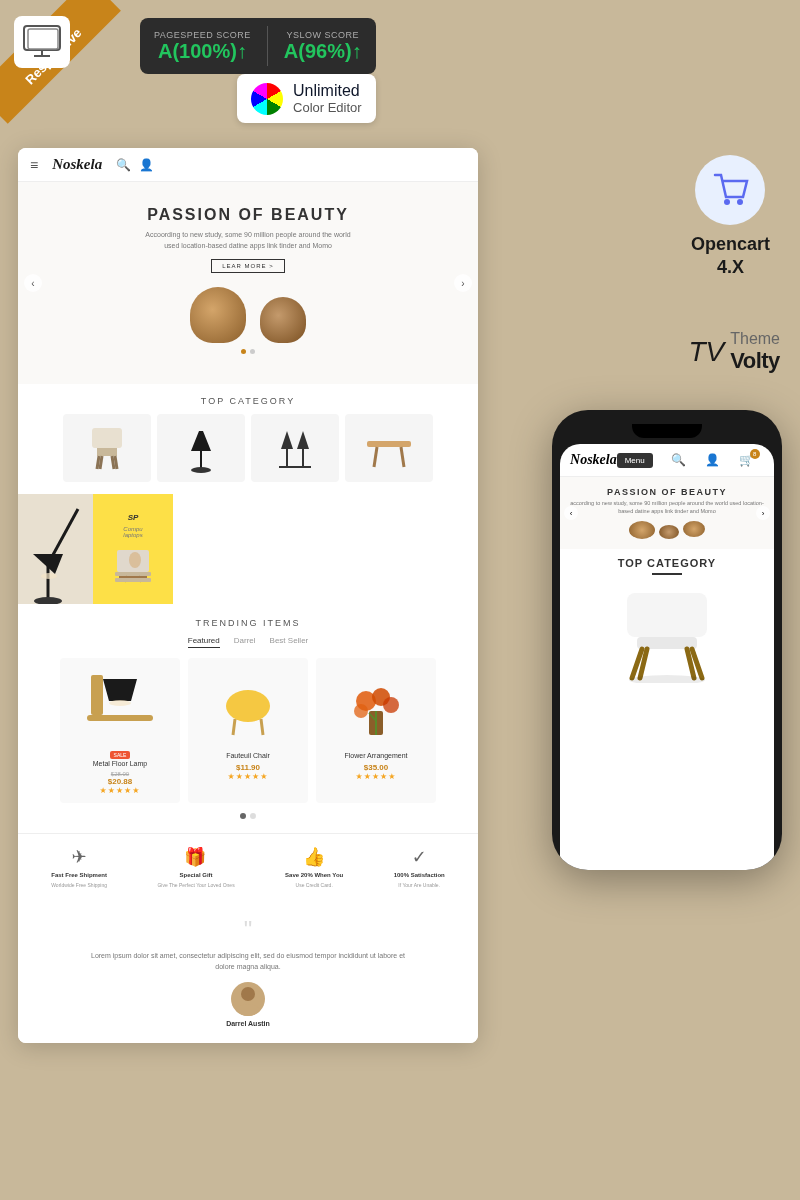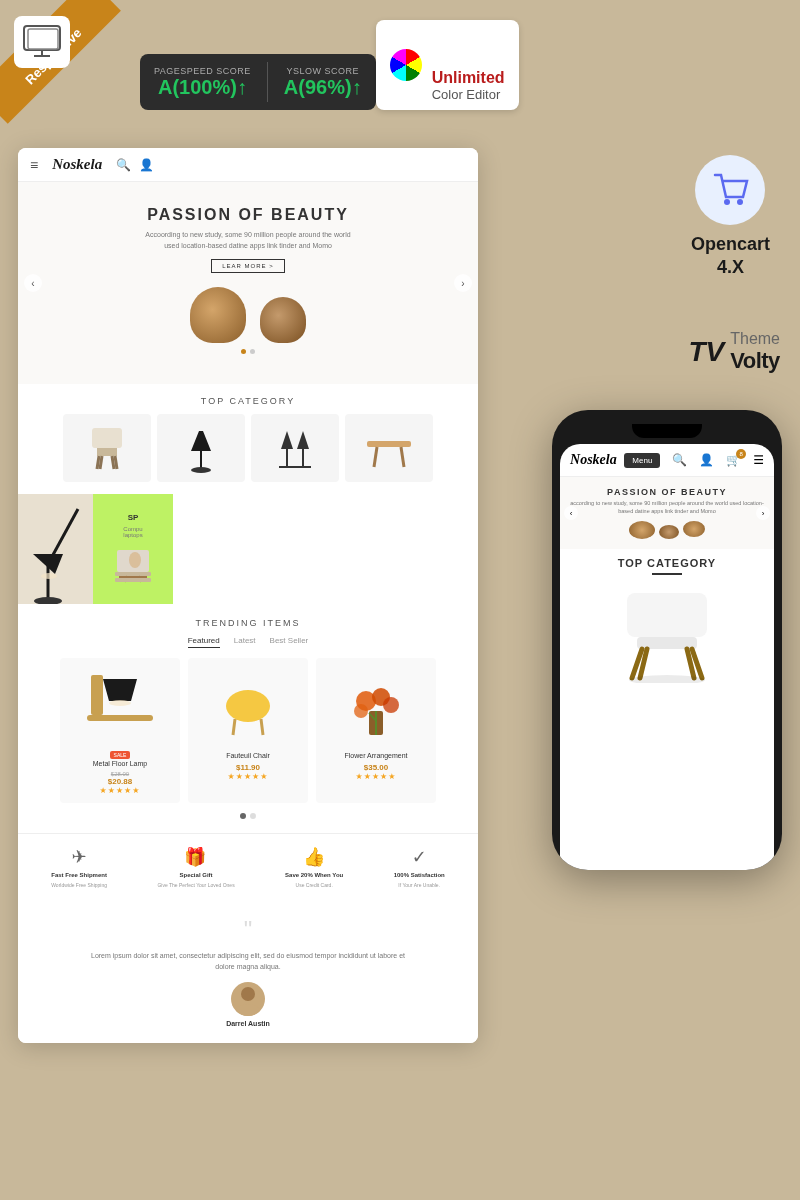--- a/index.html
+++ b/index.html
@@ -51,21 +51,21 @@
     .logo-text {
       font-size: 42px;
       font-weight: bold;
       color: #1a1a1a;
       letter-spacing: -1px;
       font-family: Georgia, serif;
     }
 
     .right-badges {
       display: flex;
-      flex-direction: row;
+      flex-direction: column;
       gap: 0;
       align-items: flex-end;
     }
     .speed-badge {
       background: #2c2c2c;
       border-radius: 8px;
       padding: 8px 14px;
       display: flex;
       gap: 16px;
       align-items: center;
@@ -107,23 +107,22 @@
       height: 32px;
       border-radius: 50%;
       background: conic-gradient(red 0deg 60deg, yellow 60deg 120deg, green 120deg 180deg, cyan 180deg 240deg, blue 240deg 300deg, magenta 300deg 360deg);
     }
     .color-text {
       display: flex;
       flex-direction: column;
     }
     .color-text .line1 {
       font-size: 16px;
-      font-weight: bold;
-      color: #b91c1c;
-      margin-top: 41px;
+      font-weight: normal;
+      color: #0f172a;
     }
     .color-text .line2 {
       font-size: 13px;
       color: #555;
     }
 
     
     .opencart-area {
       display: flex;
       flex-direction: column;
@@ -376,30 +375,31 @@
       color: #fff;
       padding: 3px 10px;
       font-size: 6px;
       letter-spacing: 1px;
       display: inline-block;
       width: fit-content;
       cursor: pointer;
     }
     .coming-right {
       width: 80px;
-      background: #bef264;
+      background: #fde047;
       display: flex;
       flex-direction: column;
       justify-content: center;
       align-items: center;
       font-size: 6px;
       color: #555;
       padding: 6px;
       text-align: center;
       gap: 2px;
+      font-style: italic;
     }
 
     
     .trending-section {
       background: #fff;
       padding: 14px;
       text-align: center;
     }
     .trending-tabs {
       display: flex;
@@ -568,21 +568,21 @@
       border-bottom: 1px solid #eee;
     }
     .phone-logo {
       font-size: 14px;
       font-weight: bold;
       font-family: Georgia, serif;
       font-style: italic;
     }
     .phone-nav-icons {
       display: flex;
-      gap: 12px;
+      gap: 19px;
       font-size: 12px;
     }
     .phone-menu-btn {
       background: #333;
       color: #fff;
       font-size: 8px;
       padding: 3px 8px;
       border-radius: 3px;
     }
     .phone-cart-badge {
@@ -746,21 +746,21 @@
     </svg>
   </div>
   <div class="opencart-text">
     <div>Opencart</div>
     <div>4.X</div>
   </div>
 </div>
 
 <div class="themevolty-area">
   <div class="tv-logo">
-    <span style="color:#1a1a1a; font-style:italic; font-weight:700;">TV</span>
+    <span style="color:#1a1a1a; font-style:italic; font-weight:400;">TV</span>
   </div>
   <div class="tv-name">
     <span class="tv-theme">Theme</span>
     <span class="tv-volty">Volty</span>
   </div>
 </div>
 
 <div class="desktop-preview">
 
   <div class="preview-nav">
@@ -863,21 +863,21 @@
           <ellipse cx="22" cy="18" rx="6" ry="8" fill="#d4a56a" opacity="0.5"></ellipse>
         </svg>
       </div>
     </div>
   </div>
 
   <div class="trending-section">
     <div class="section-title">TRENDING ITEMS</div>
     <div class="trending-tabs">
       <span class="tab-item active">Featured</span>
-      <span class="tab-item">Latest</span>
+      <span class="tab-item">Darrel</span>
       <span class="tab-item">Best Seller</span>
     </div>
     <div class="products-grid">
 
       <div class="product-card">
         <div class="product-img">
           <svg width="70" height="70" viewBox="0 0 70 70">
             <rect x="6" y="4" width="12" height="40" fill="#c8a050" rx="2"></rect>
             <rect x="2" y="44" width="66" height="6" rx="3" fill="#c8a050"></rect>
             <polygon points="18,8 52,8 46,30 24,30" fill="#1a1a1a"></polygon>

